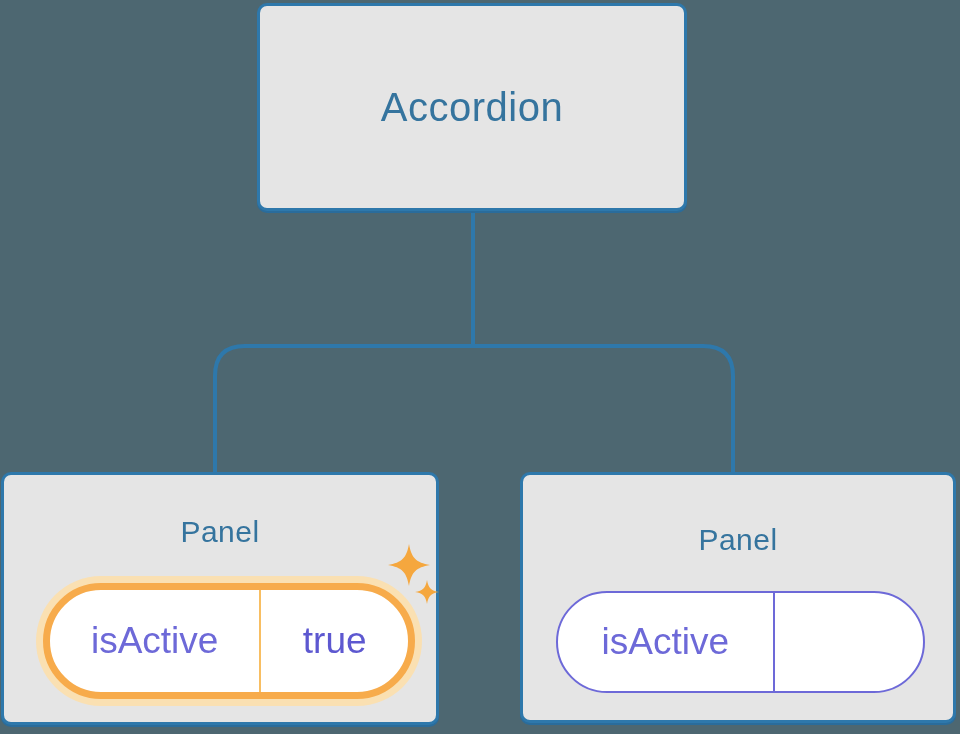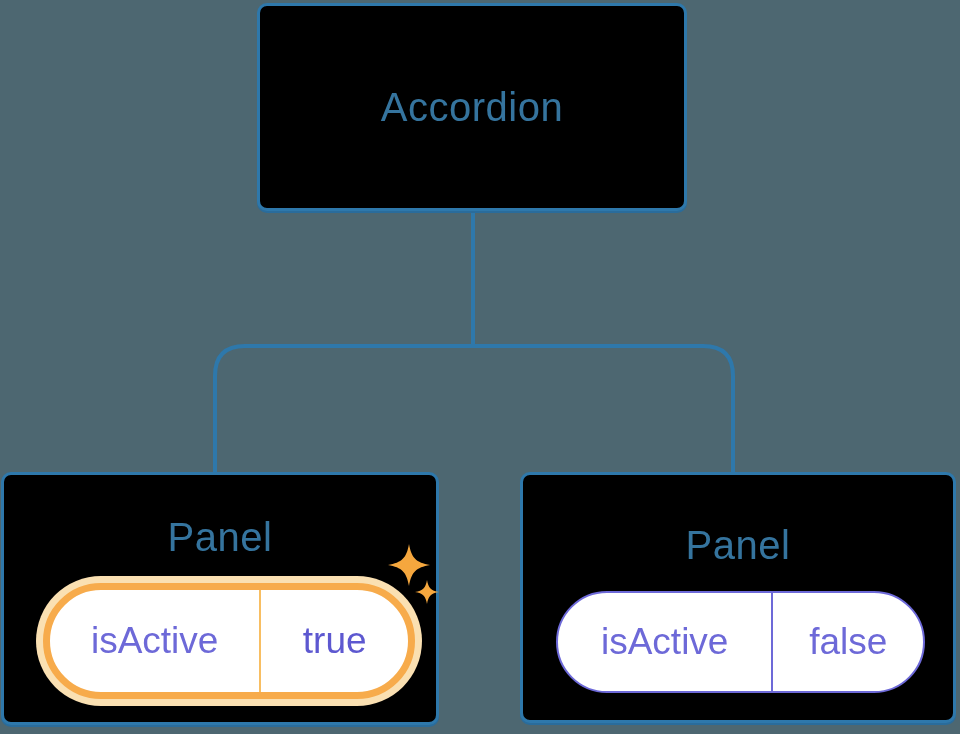--- a/index.html
+++ b/index.html
@@ -15,21 +15,21 @@
     font-family: "Liberation Sans", sans-serif;
   }
   .connector-svg {
     position: absolute;
     left: 0; top: 0;
     width: 960px; height: 734px;
     z-index: 0;
   }
   .node {
     position: absolute;
-    background: #000000;
+    background: #e5e5e5;
     border: 3px solid #2E78AB;
     border-radius: 10px;
     box-shadow: 0 2px 0 #2A6C9B;
     box-sizing: border-box;
     z-index: 1;
   }
   .node-root {
     left: 257px; top: 3px;
     width: 430px; height: 208px;
     display: flex;
@@ -48,21 +48,21 @@
   }
   .node-panel-right {
     left: 520px; top: 472px;
     width: 436px; height: 251px;
   }
   .panel-title {
     position: absolute;
     left: 0; right: 0;
     text-align: center;
     color: #35749E;
-    font-size: 40px;
+    font-size: 30px;
     font-weight: 500;
     letter-spacing: 0.5px;
   }
   .node-panel-left .panel-title { top: 40px; }
   .node-panel-right .panel-title { top: 48px; }
 
   .state-pill {
     position: absolute;
     background: #ffffff;
     box-sizing: border-box;
@@ -134,17 +134,14 @@
   </svg>
 </div>
 
 <div class="node node-panel-right">
   <div class="panel-title">Panel</div>
 
   <div class="state-pill pill-inactive">
     <div class="cell cell-key">
       <span>isActive</span>
     </div>
-    <div class="cell cell-value">
-      <span>false</span>
-    </div>
   </div>
 </div>
 
 </body></html>

